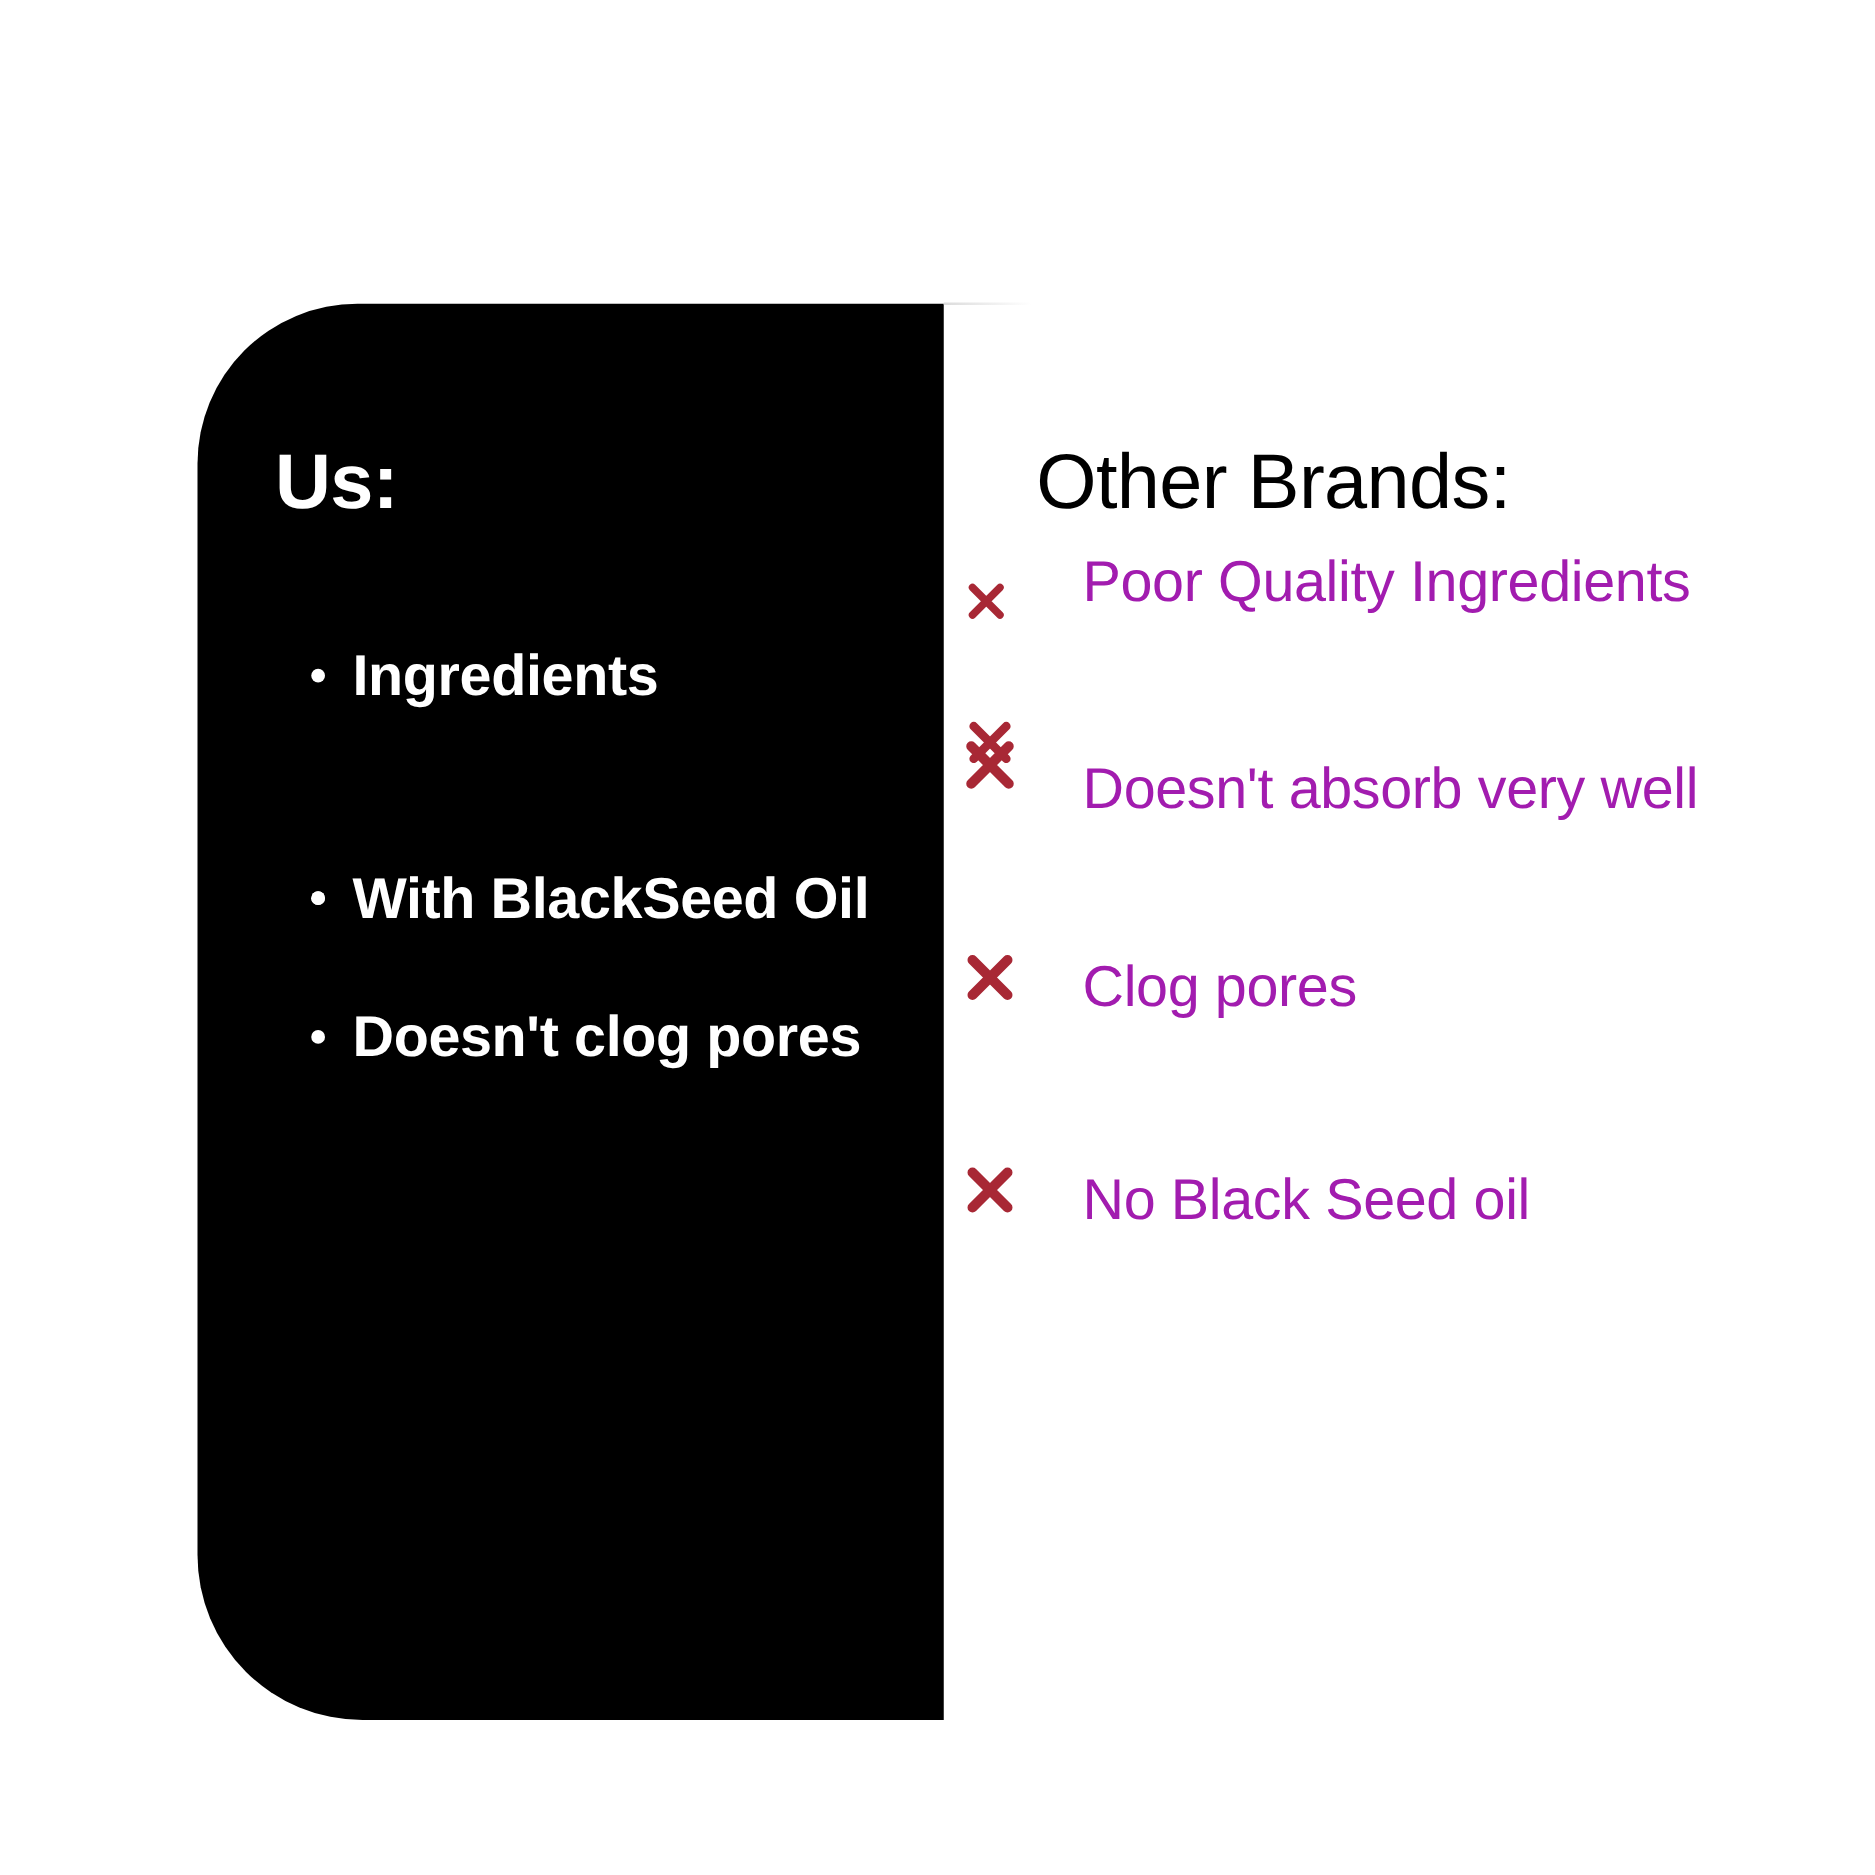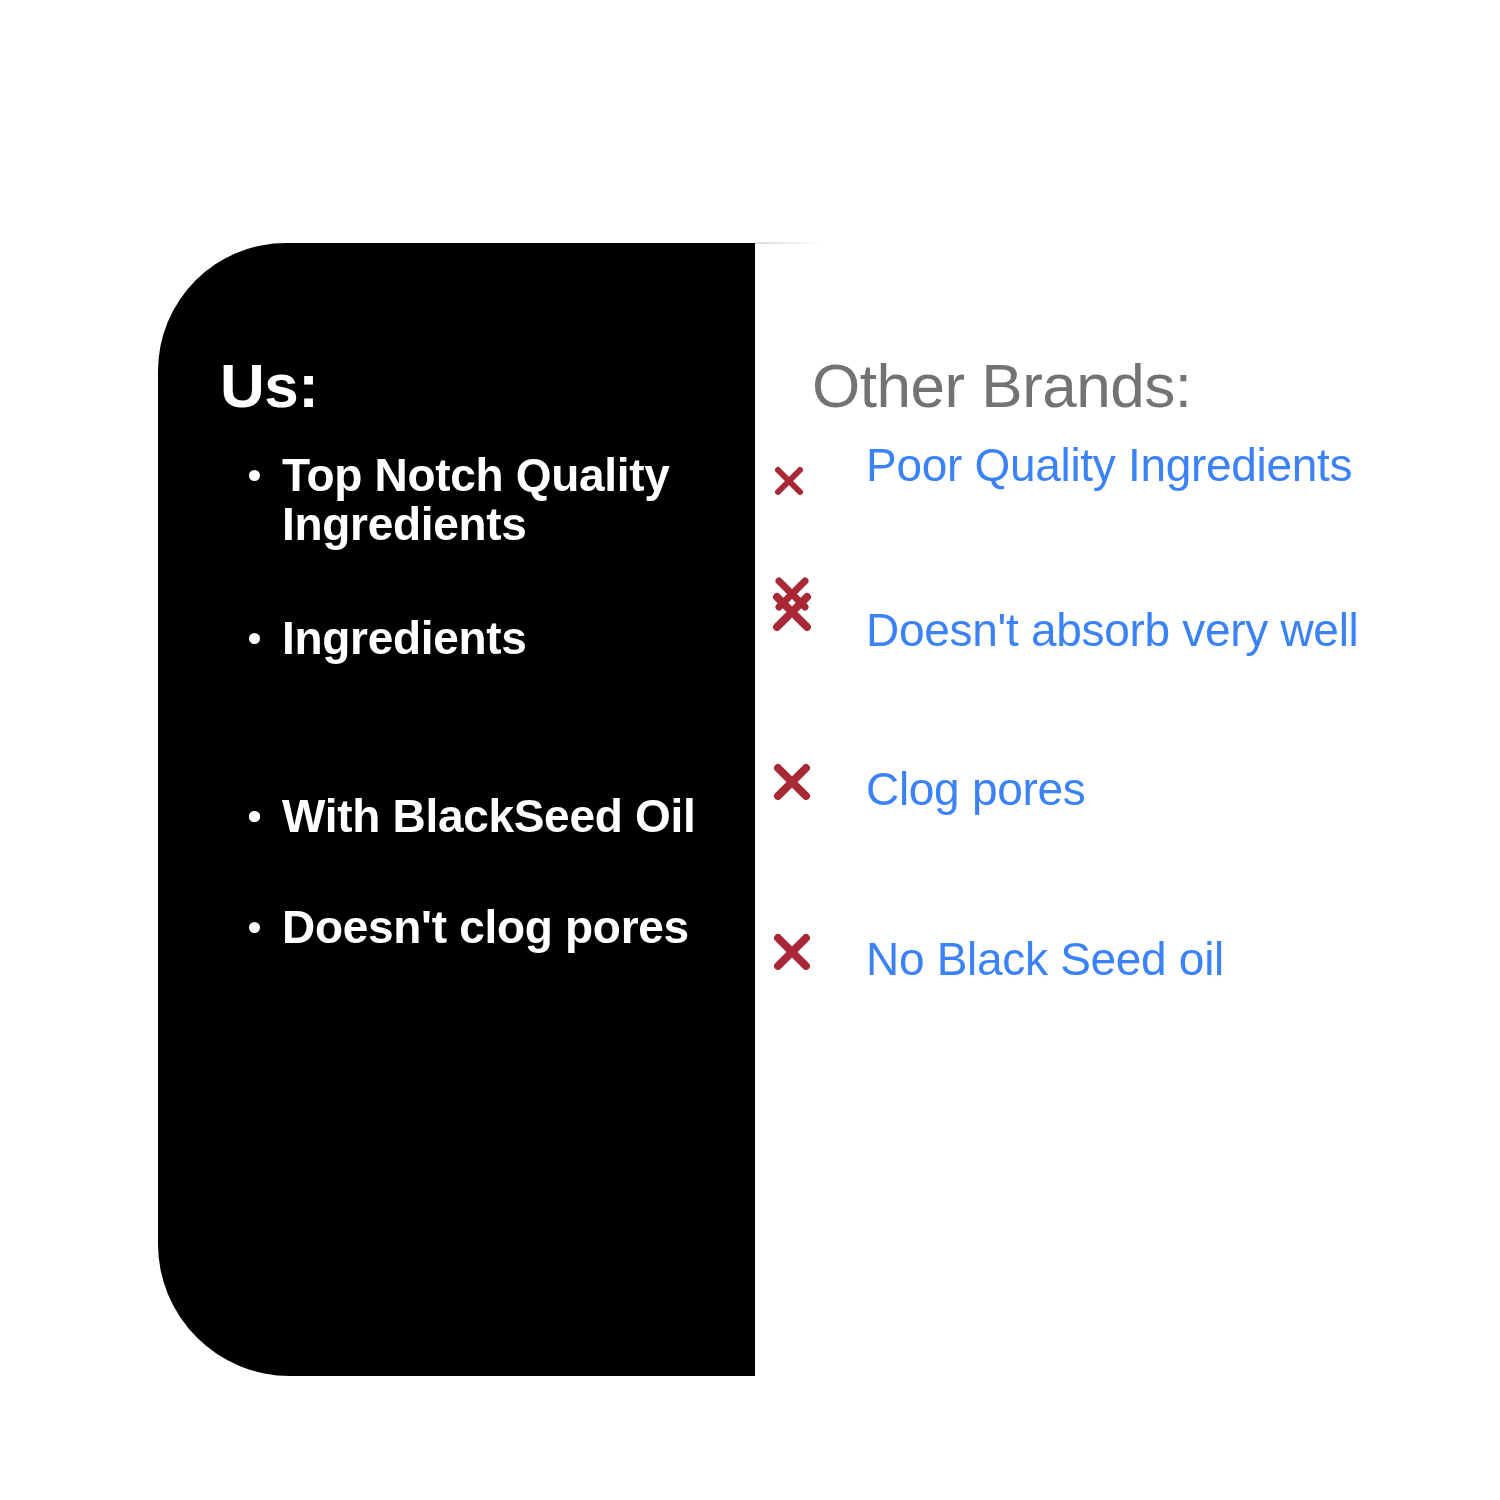--- a/index.html
+++ b/index.html
@@ -58,23 +58,23 @@
     letter-spacing: -0.5px;
     white-space: nowrap;
   }
   .col-us .col-title {
     left: 62px;
     top: 112px;
     color: #ffffff;
     font-weight: 700;
   }
   .col-other .col-title {
-    left: 57px;
+    left: 74px;
     top: 112px;
-    color: #737373;
+    color: #000000;
     font-weight: 400;
   }
 
   
   .us-list {
     position: absolute;
     left: 82px;
     top: 208px;
     width: 470px;
     margin: 0;
@@ -110,21 +110,21 @@
     padding: 0;
     list-style: none;
   }
   .other-item {
     position: relative;
   }
   .other-text {
     display: block;
     margin-left: 111px;
     width: 500px;
-    color: #3b82f6;
+    color: #a21caf;
     font-size: 46px;
     line-height: 49px;
     font-weight: 400;
     letter-spacing: -0.3px;
   }
   .x-icon {
     position: absolute;
     left: 18px;
     display: block;
   }
@@ -135,24 +135,20 @@
 
 <div class="canvas">
 
   <div class="panel-black"></div>
   <div class="hairline"></div>
 
   <div class="col col-us">
     <div class="col-title">Us:</div>
 
     <ul class="us-list">
-      <li class="us-item" style="margin-top:0px;">
-        <span class="us-bullet"></span>
-        <span>Top Notch Quality Ingredients</span>
-      </li>
       <li class="us-item" style="margin-top:65px;">
         <span class="us-bullet"></span>
         <span>Ingredients</span>
       </li>
       <li class="us-item" style="margin-top:129px;">
         <span class="us-bullet"></span>
       </li>
       <li class="us-item" style="margin-top:122px;">
         <span class="us-bullet"></span>
         <span>With BlackSeed Oil</span>

